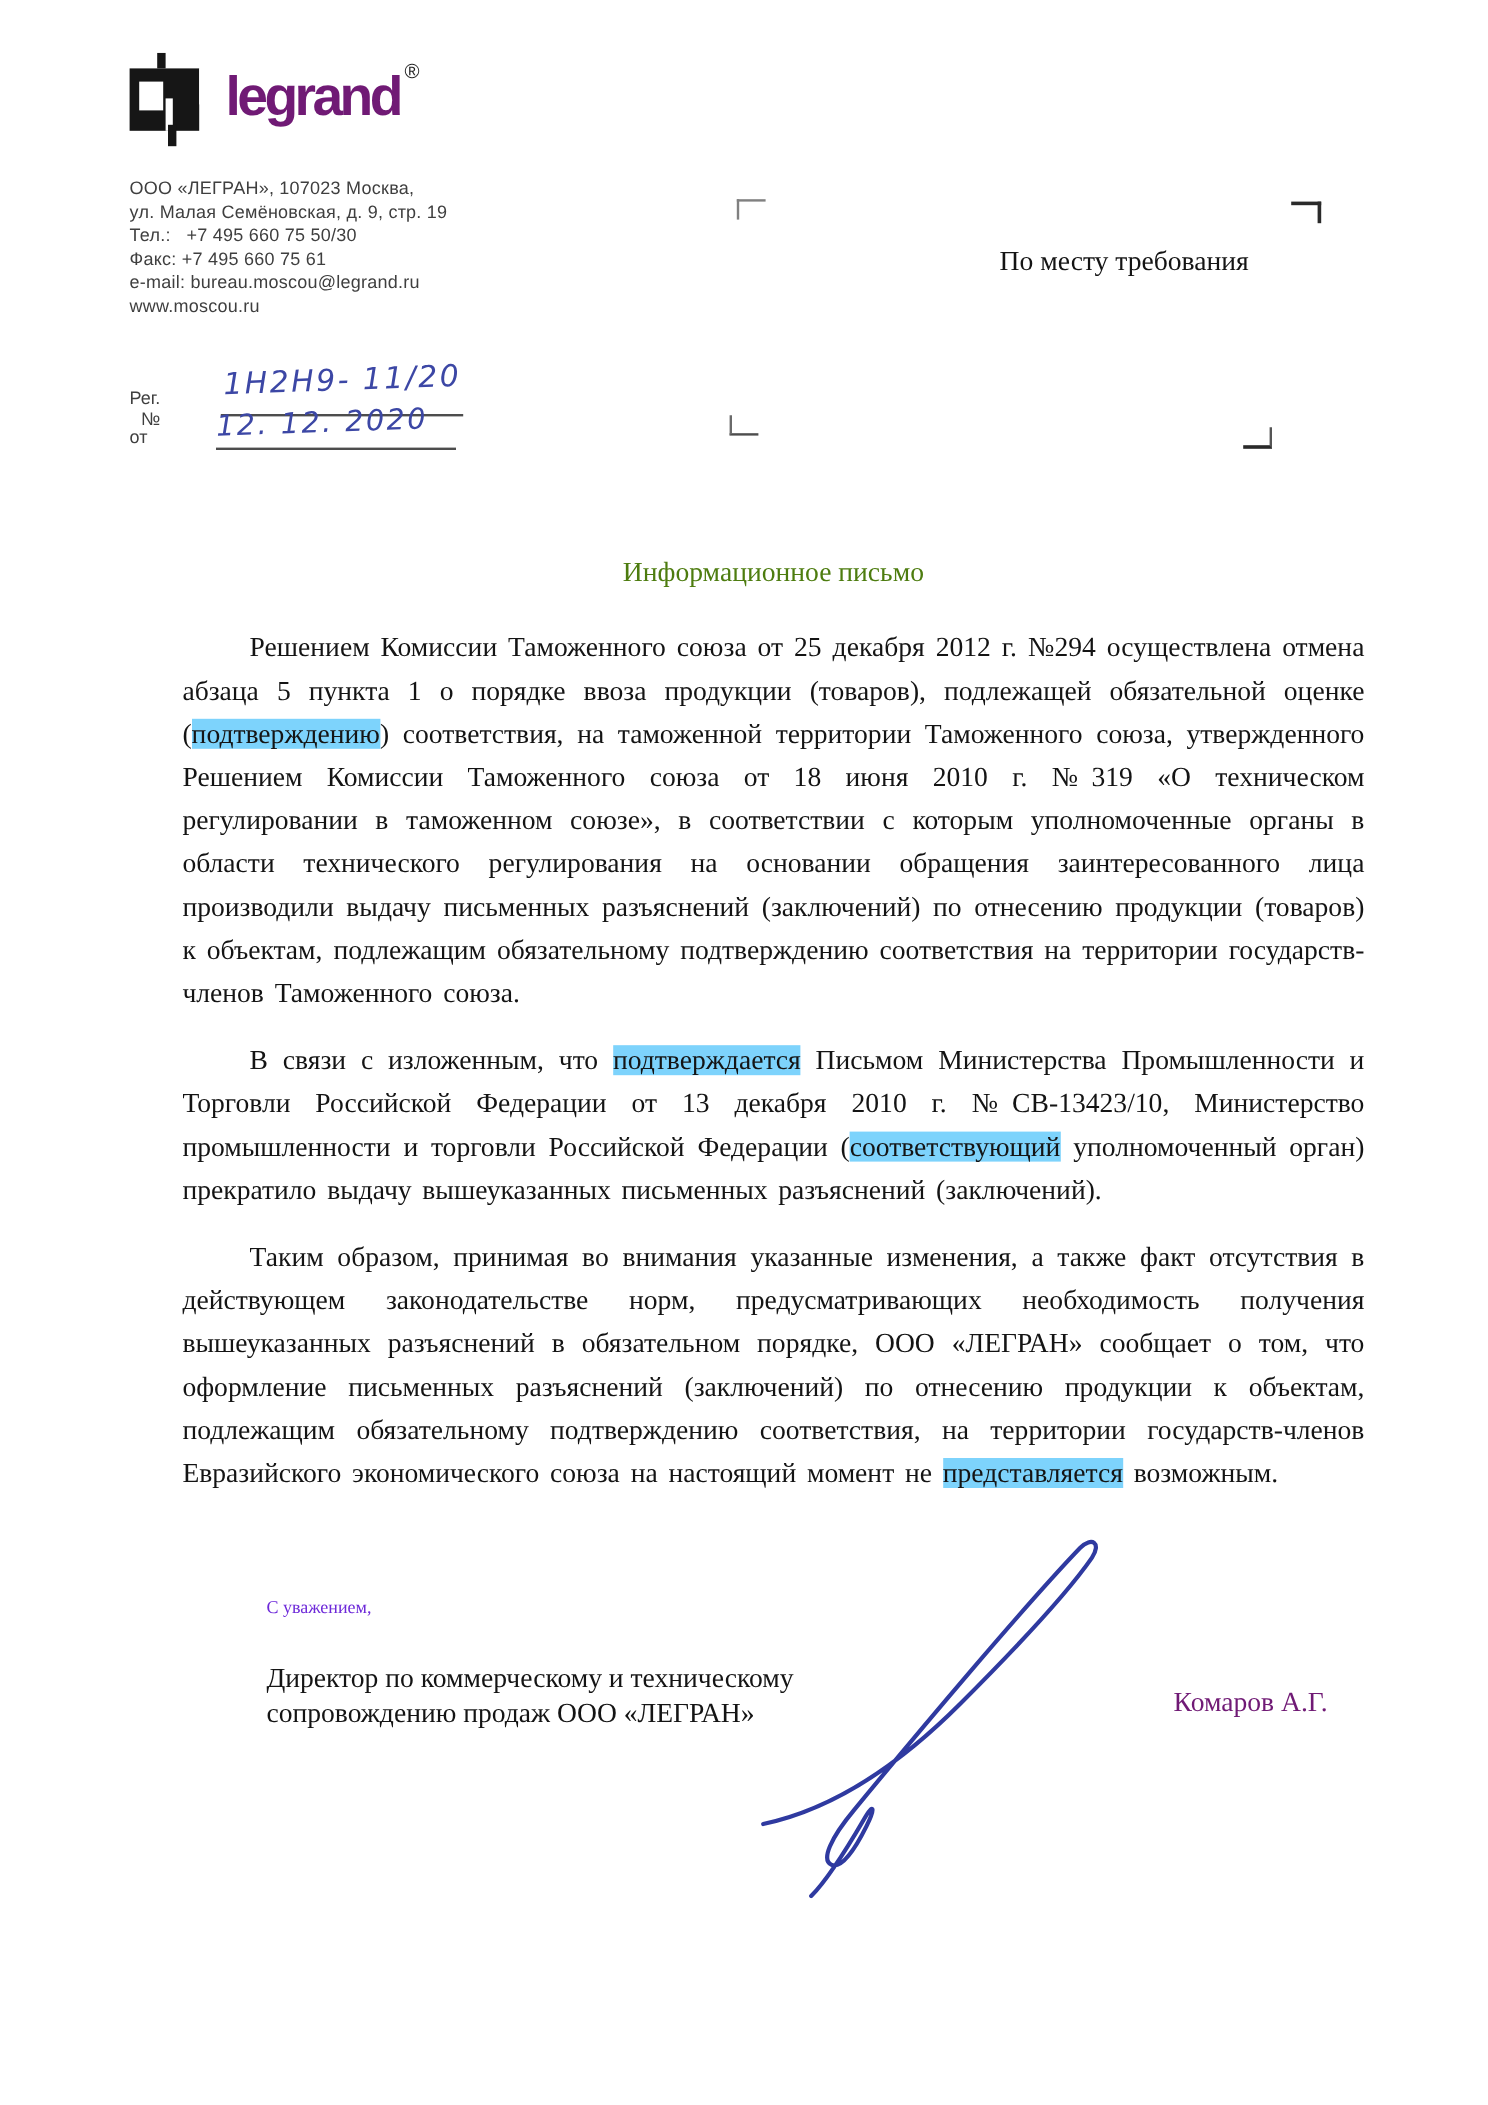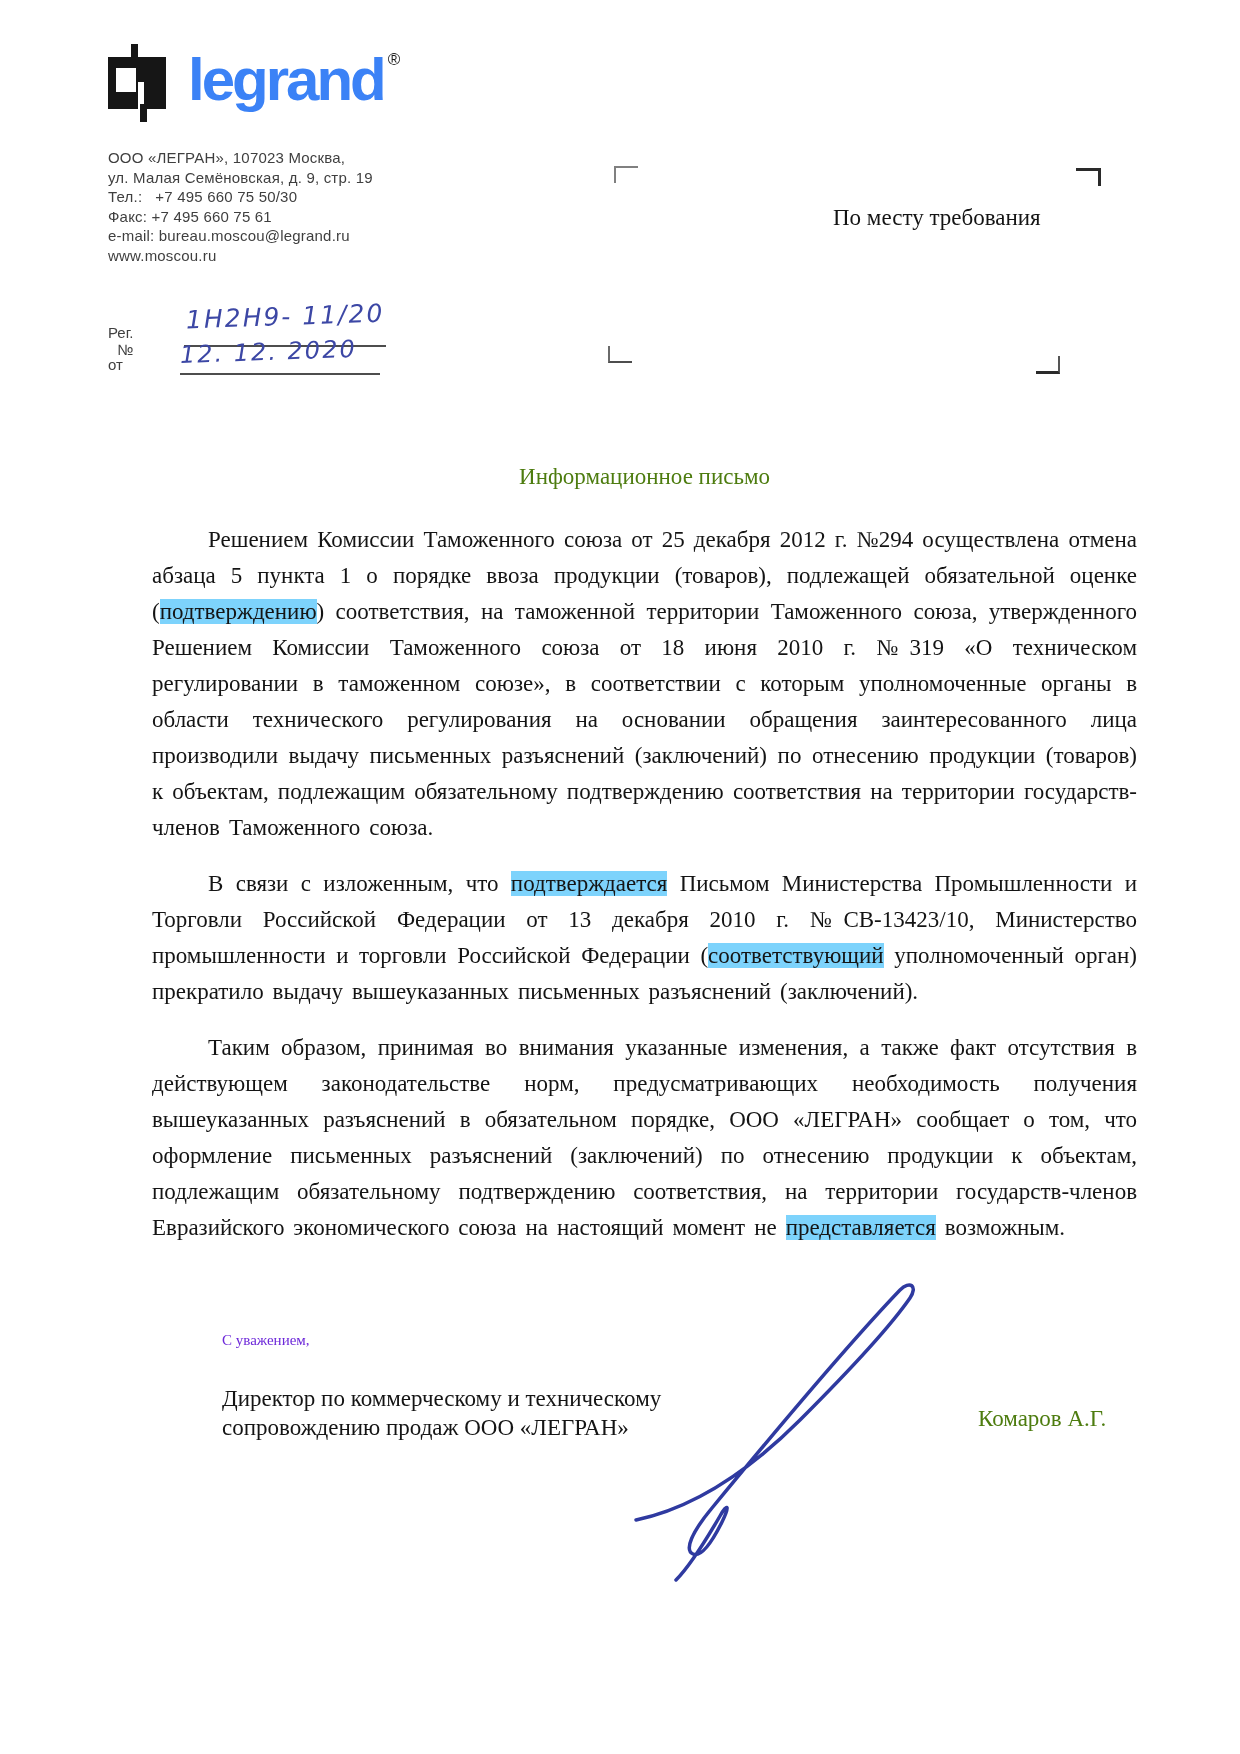--- a/index.html
+++ b/index.html
@@ -17,24 +17,24 @@
 
   
   .logo {
     position: absolute; left: 104px; top: 44px;
     display: flex; align-items: flex-start;
   }
   .logo-mark { width: 70px; height: 78px; margin-right: 14px; }
   .wordmark {
     font-family: "Liberation Sans", sans-serif;
     font-weight: bold;
-    font-size: 60px;
+    font-size: 46px;
     line-height: 72px;
     letter-spacing: -3px;
-    color: #3b82f6;
+    color: #701a75;
   }
   .reg-mark {
     font-family: "Liberation Sans", sans-serif;
     font-size: 17px;
     color: #1c1c1c;
     margin-left: 4px;
     margin-top: 6px;
   }
 
   .sender {
@@ -102,21 +102,21 @@
   .salutation {
     position: absolute; left: 222px; top: 1332px;
     font-size: 15px; color: #6d28d9;
   }
   .position-block {
     position: absolute; left: 222px; top: 1384px;
     font-size: 23px; line-height: 29px; color: #141414;
   }
   .signer {
     position: absolute; left: 978px; top: 1406px;
-    font-size: 23px; color: #4d7c0f;
+    font-size: 23px; color: #701a75;
   }
   .signature {
     position: absolute; left: 608px; top: 1262px;
     width: 360px; height: 320px;
   }
 </style>
 </head>
 <body>
 
 <div class="page">

